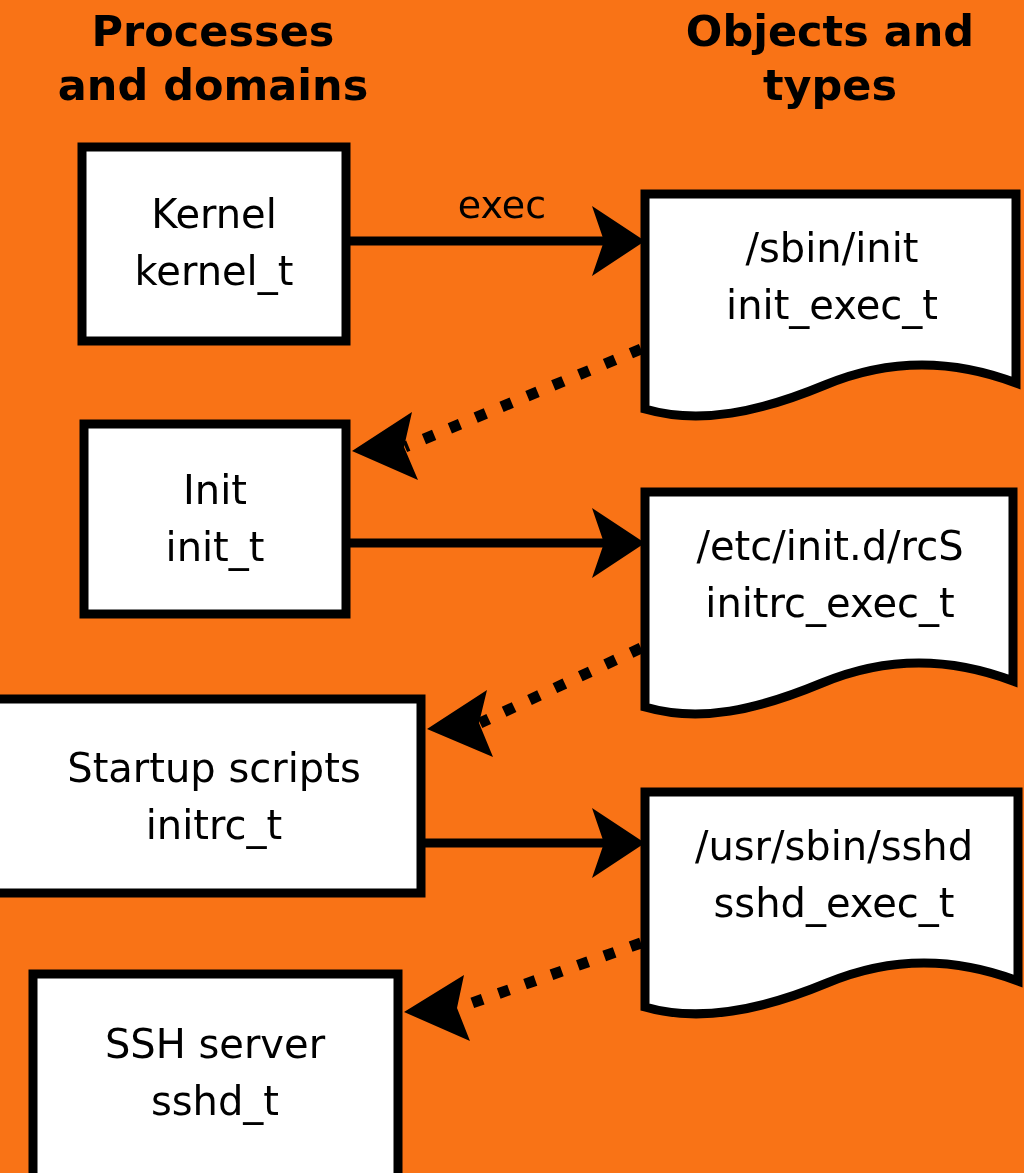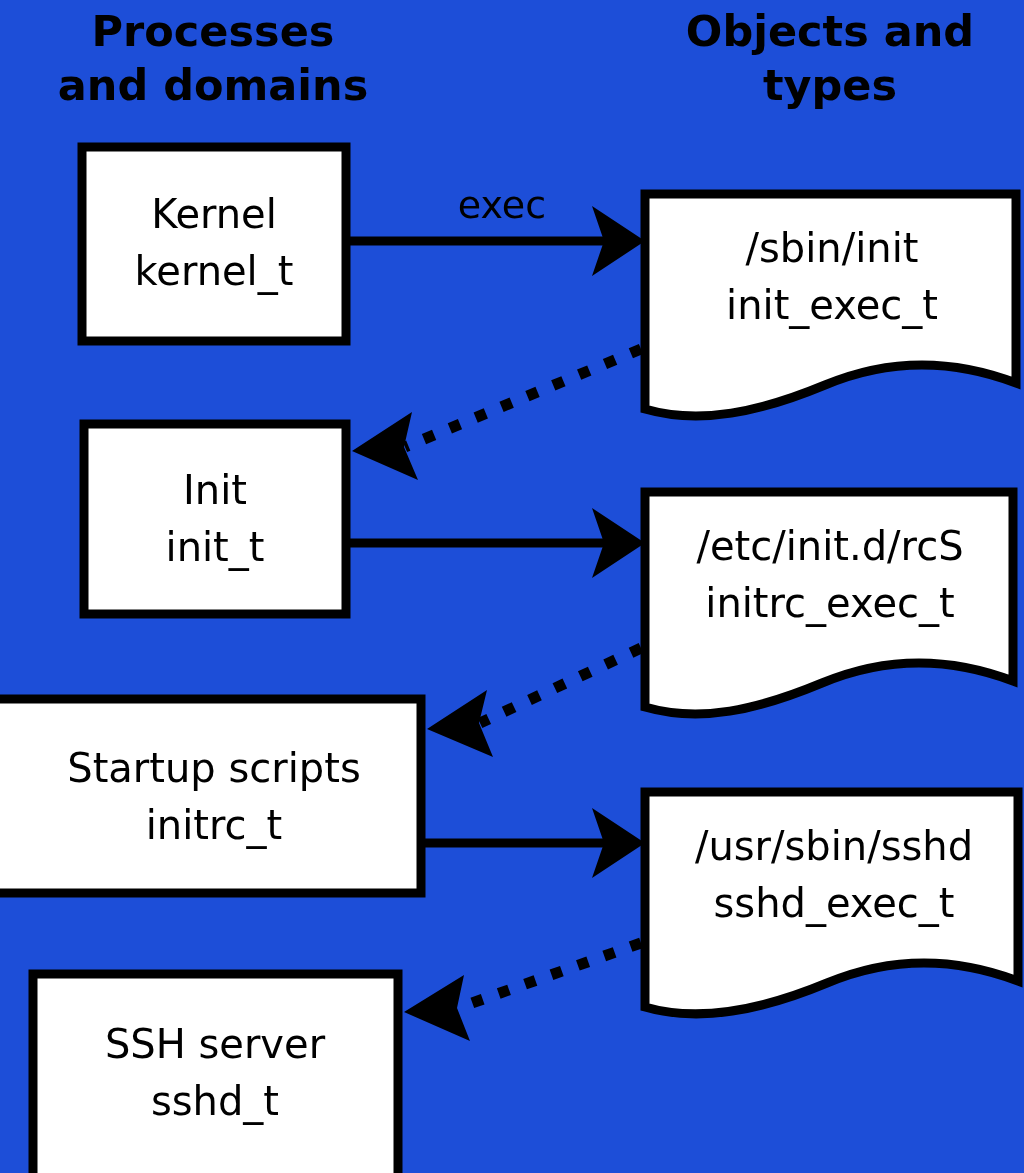--- a/index.html
+++ b/index.html
@@ -4,21 +4,21 @@
 <style>
   html, body {
     margin: 0;
     padding: 0;
     background: #ffffff;
   }
   #diagram-root {
     position: relative;
     width: 1024px;
     height: 1173px;
-    background: #1d4ed8;
+    background: #f97316;
     overflow: hidden;
     font-family: "DejaVu Sans", sans-serif;
   }
   svg.canvas {
     display: block;
     width: 1024px;
     height: 1173px;
   }
   text {
     fill: #000000;

